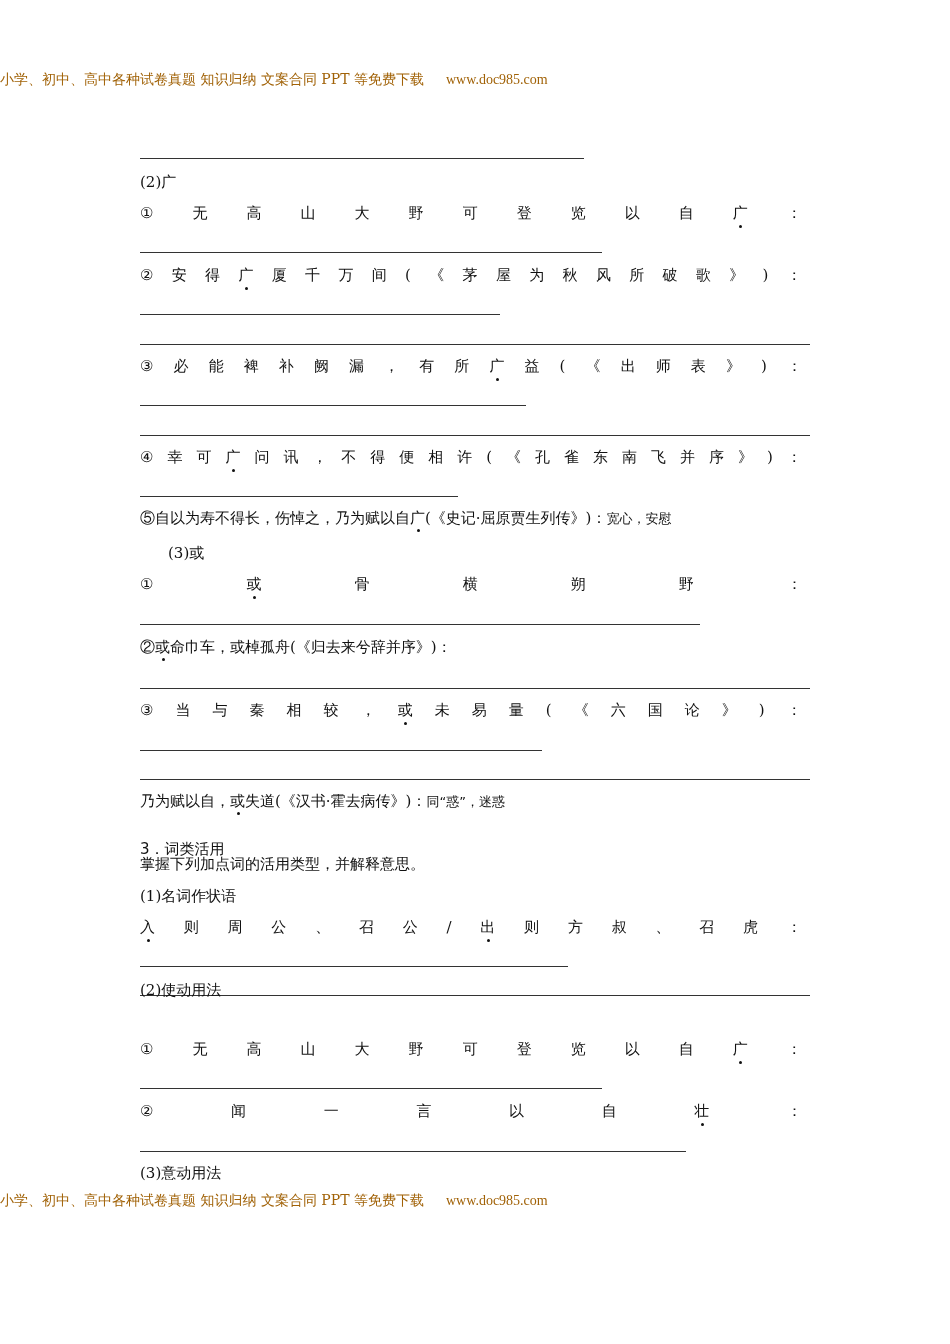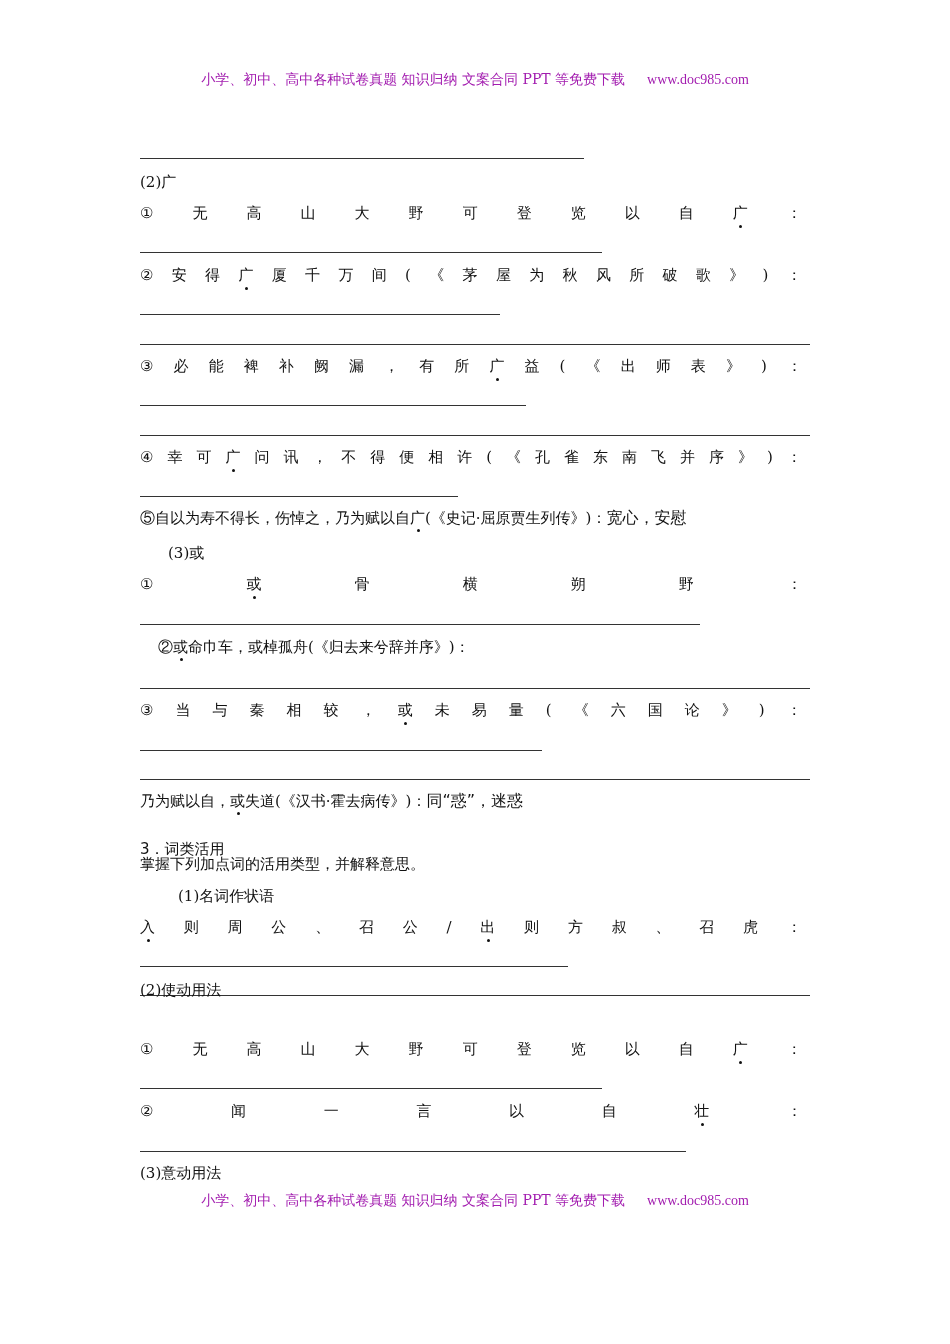--- a/index.html
+++ b/index.html
@@ -1,30 +1,30 @@
 <!DOCTYPE html>
 <html><head>
 <meta charset="utf-8">
 <style>
   html, body { margin:0; padding:0; background:#ffffff; }
   body { width:950px; height:1344px; position:relative; overflow:hidden;
          font-family:"DejaVu Serif","Liberation Serif",serif; color:#111; }
-  .hdr { position:absolute; left:0; width:950px; text-align:center; font-size:14px; color:#a21caf; }
+  .hdr { position:absolute; left:0; width:950px; text-align:left; font-size:14px; color:#a16207; }
   .hdr .url { margin-left:22px; font-family:"Liberation Serif",serif; }
   .line { position:absolute; left:140px; height:0; border-top:1px solid #333; }
   .txt { position:absolute; left:140px; font-size:15px; white-space:nowrap; line-height:20px;text-align:center; }
   .just { position:absolute; left:140px; width:662px; font-size:15px; line-height:20px;
           display:flex; justify-content:space-between; }
   .just span { display:inline-block; text-align:center; }
   .dot { position:relative; }
   .dot::after { content:""; position:absolute; left:50%; bottom:-5px; width:3px; height:3px;
                 margin-left:-1px; border-radius:50%; background:#111; }
   .b { font-family:"DejaVu Sans",sans-serif; font-weight:bold; }
   .sans { font-family:"DejaVu Sans",sans-serif; }
-  .sm { font-size:16px; }
+  .sm { font-size:13px; }
 </style>
 </head>
 <body>
 
 <div class="hdr" style="top:71px;">
   <span>小学、初中、高中各种试卷真题  知识归纳  文案合同  PPT 等免费下载</span><span class="url">www.doc985.com</span>
 </div>
 
 <div class="line" style="top:158px;width:444px;"></div>
 <div class="txt" style="top:172px;">(2)广</div>
@@ -129,21 +129,21 @@
 <div class="just" style="top:574px;">
     <span>①</span>
     <span class="dot">或</span>
     <span>骨</span>
     <span>横</span>
     <span>朔</span>
     <span>野</span>
     <span>：</span>
   </div>
 <div class="line" style="top:624px;width:560px;"></div>
-<div class="txt" style="top:637px;margin-left:18px;">
+<div class="txt" style="top:637px;">
   <span>②</span><span class="dot">或</span><span>命巾车，或棹孤舟(《归去来兮辞并序》)：</span>
 </div>
 <div class="line" style="top:688px;width:670px;"></div>
 <div class="just" style="top:700px;">
     <span>③</span>
     <span>当</span>
     <span>与</span>
     <span>秦</span>
     <span>相</span>
     <span>较</span>
@@ -162,21 +162,21 @@
     <span>：</span>
   </div>
 <div class="line" style="top:750px;width:402px;"></div>
 <div class="line" style="top:779px;width:670px;"></div>
 <div class="txt" style="top:791px;">
   <span>乃为赋以自，</span><span class="dot">或</span><span>失道(《汉书·霍去病传》)：</span><span class="sans sm">同“惑”，迷惑</span>
 </div>
 
 <div class="txt b" style="top:839px;font-weight:normal;">3．词类活用</div>
 <div class="txt" style="top:856px;font-family:Liberation Mono, monospace;">掌握下列加点词的活用类型，并解释意思。</div>
-<div class="txt" style="top:886px;margin-left:38px;">(1)名词作状语</div>
+<div class="txt" style="top:886px;">(1)名词作状语</div>
 <div class="just" style="top:917px;">
     <span class="dot">入</span>
     <span>则</span>
     <span>周</span>
     <span>公</span>
     <span>、</span>
     <span>召</span>
     <span>公</span>
     <span>/</span>
     <span class="dot">出</span>

